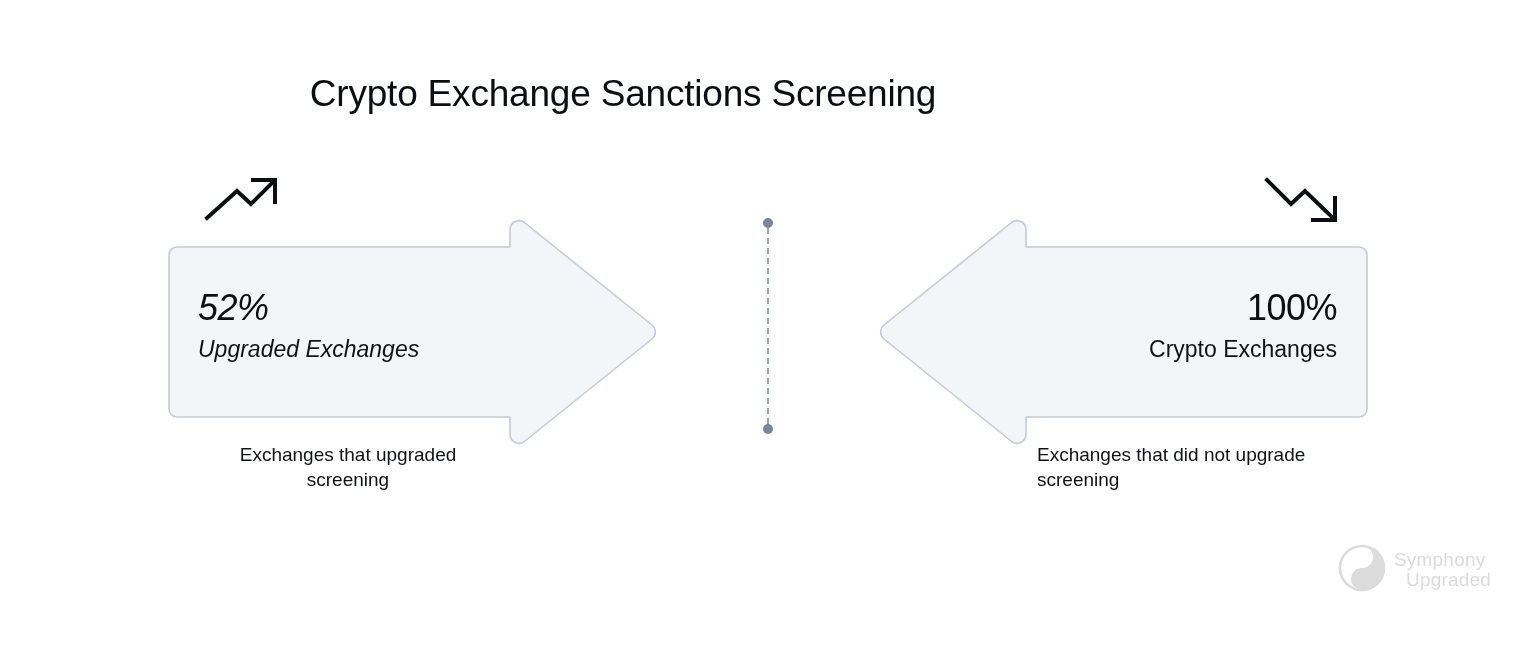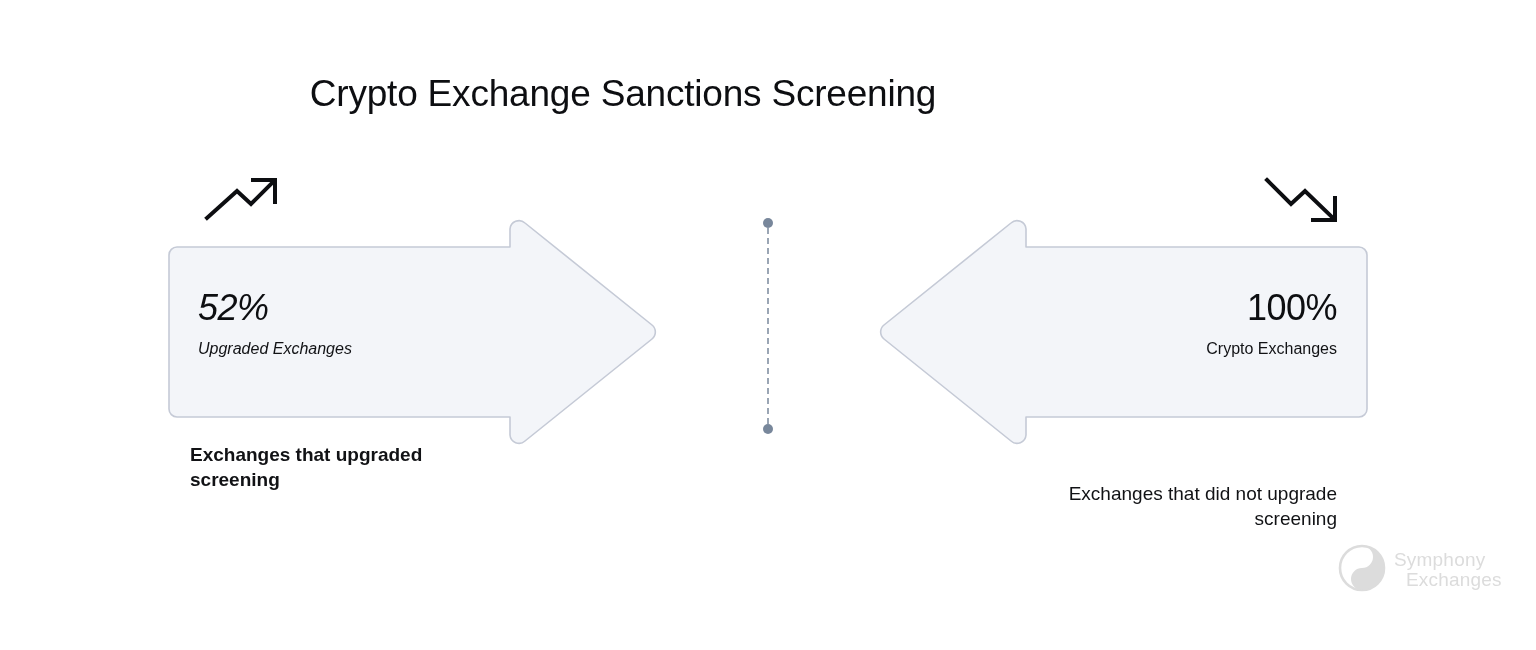--- a/index.html
+++ b/index.html
@@ -54,37 +54,37 @@
   #right-stat { right: 199px; top: 286px; text-align: right; }
 
   .stat-value {
     font-size: 36px;
     font-weight: 500;
     line-height: 44px;
     letter-spacing: -0.5px;
     color: #0d0e11;
   }
   .stat-label {
-    font-size: 16px;
+    font-size: 23px;
     font-weight: 400;
     line-height: 30px;
     color: #111215;
     margin-top: 4px;
   }
 
   
   .caption {
     position: absolute;
     font-size: 19px;
     line-height: 25px;
     color: #111215;
     width: 300px;
   }
-  #left-caption  { left: 190px;  top: 442px; text-align: left; font-weight: bold; }
-  #right-caption { right: 199px; top: 442px; text-align: right; margin-top: 39px; }
+  #left-caption  { left: 198px;  top: 442px; text-align: center; }
+  #right-caption { right: 199px; top: 442px; text-align: left; }
 
   
   #divider {
     position: absolute;
     left: 762px;
     top: 218px;
     width: 12px;
     height: 216px;
   }
   .divider-dot {
@@ -211,17 +211,17 @@
       <svg width="50" height="50" viewBox="0 0 50 50" xmlns="http://www.w3.org/2000/svg">
         <circle cx="25" cy="25" r="22" fill="none" stroke="#dcdcdc" stroke-width="2.6"></circle>
         <path d="M 25 3
                  A 11 11 0 0 1 25 25
                  A 11 11 0 0 0 25 47
                  A 22 22 0 0 0 25 3 Z" fill="#dcdcdc"></path>
       </svg>
     </span>
     <span id="logo-text">
       <span class="logo-word" id="logo-word-symphony">Symphony</span>
-      <span class="logo-word" id="logo-word-solutions">Exchanges</span>
+      <span class="logo-word" id="logo-word-solutions">Upgraded</span>
     </span>
   </div>
 
 </div>
 
 </body></html>

